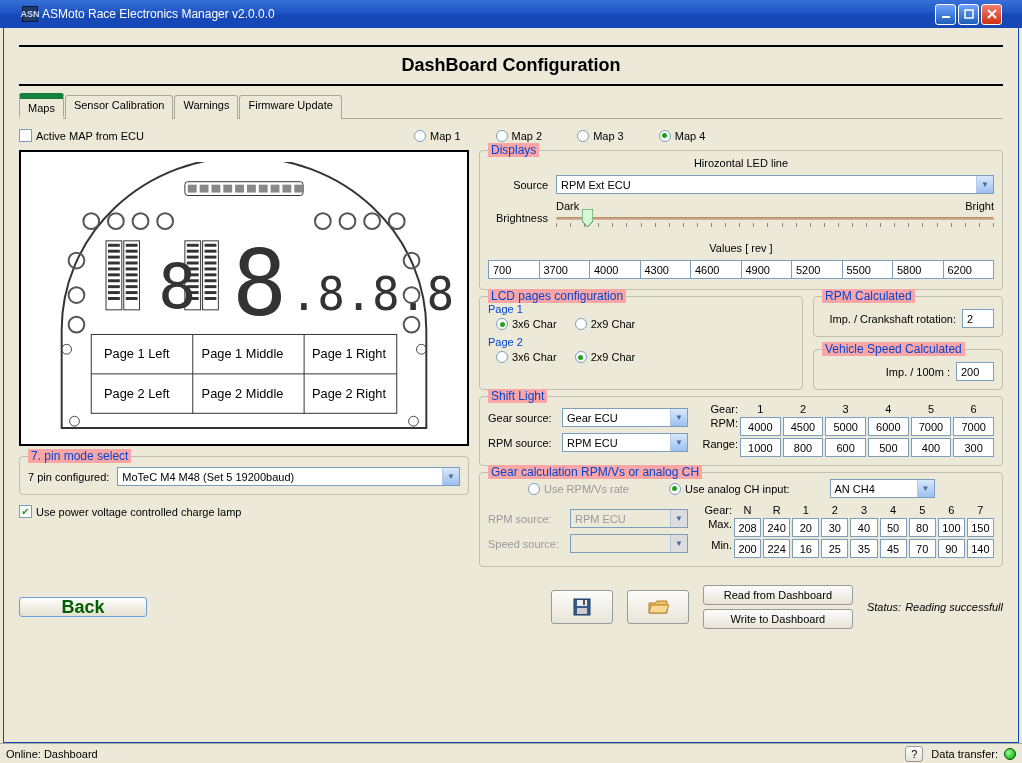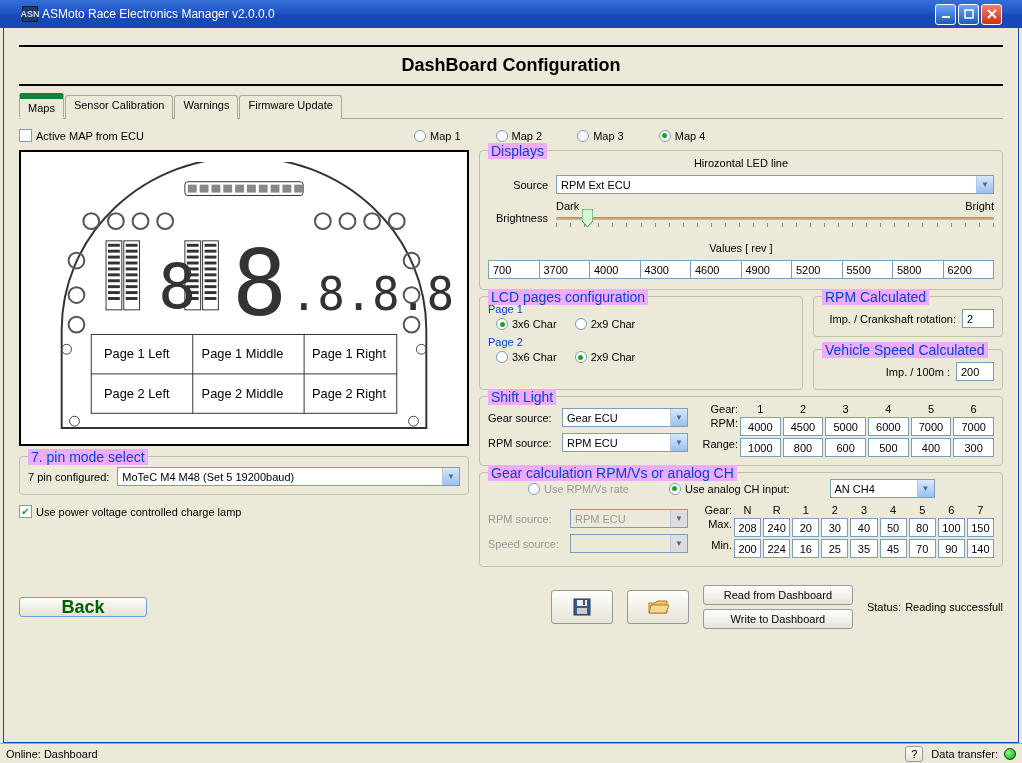--- a/index.html
+++ b/index.html
@@ -23,21 +23,21 @@
 .radio { width:12px; height:12px; border:1px solid #7b9ebd; border-radius:50%; background:white; display:inline-flex; align-items:center; justify-content:center; margin-right:4px; }
 .radio.checked::after { content:''; width:5px; height:5px; background:#21a121; border-radius:50%; }
 .maps-row { display:flex; align-items:center; margin:10px 0 8px 0; }
 .maps-row .map-group { margin-left:270px; display:flex; gap:35px; }
 .cols { display:flex; gap:10px; }
 .leftcol { width:450px; }
 .rightcol { flex:1; }
 .dash-frame { border:2px solid #000; background:white; padding:10px; position:relative; height:296px; }
 .dash-svg { width:100%; height:100%; }
 .fieldset { border:1px solid #c0c0b0; border-radius:4px; padding:6px 8px 8px 8px; position:relative; margin-bottom:6px; }
-.fieldset > legend, .legend { color:#0046d5; position:absolute; top:-8px; left:8px; background:#f0abfc; padding:0 3px; font-size:14px; }
+.fieldset > legend, .legend { color:#0046d5; position:absolute; top:-8px; left:8px; background:#fca5a5; padding:0 3px; font-size:12px; }
 .select { border:1px solid #7b9ebd; background:white; height:19px; display:flex; align-items:center; padding:0 4px; position:relative; }
 .select .arrow { position:absolute; right:0; top:0; bottom:0; width:17px; background:linear-gradient(to bottom, #d8e8fc, #9cc0f0); border-left:1px solid #b6c8e4; display:flex; align-items:center; justify-content:center; font-size:8px; color:#4a6a9a; }
 .input { border:1px solid #7b9ebd; background:white; height:19px; padding:0 4px; display:inline-flex; align-items:center; min-width:32px; }
 .values-row { display:flex; gap:0; margin-top:6px; }
 .values-row .input { flex:1; border-right:none; }
 .values-row .input:last-child { border-right:1px solid #7b9ebd; }
 .slider-track { height:3px; background:linear-gradient(to bottom,#b58a60,#d6bba0); position:relative; flex:1; border-radius:2px; }
 .slider-ticks { position:absolute; top:6px; left:0; right:0; display:flex; justify-content:space-between; }
 .slider-ticks span { width:1px; height:4px; background:#888; }
 .slider-thumb { position:absolute; width:11px; height:18px; top:-8px; left:6%; }
@@ -496,21 +496,21 @@
     <div class="btn" style="width:62px; height:34px;">
       <svg width="22" height="20">
           <path d="M2 6 L8 6 L10 4 L20 4 L20 16 L2 16 Z" fill="#f0c060" stroke="#b08030"></path>
           <path d="M4 8 L22 8 L19 16 L2 16 Z" fill="#f8d890" stroke="#b08030"></path>
         </svg>
     </div>
     <div style="display:flex; flex-direction:column; gap:4px;">
       <div class="btn" style="width:150px;">Read from Dashboard</div>
       <div class="btn" style="width:150px;">Write to Dashboard</div>
     </div>
-    <div class="row" style="gap:4px;">
+    <div class="row" style="gap:4px;font-style:italic;">
       <span>Status:</span>
       <span>Reading successfull</span>
     </div>
   </div>
 </div>
 
 <div class="statusbar">
   <span>Online: Dashboard</span>
   <span style="flex:1;"></span>
   <span class="help-btn">?</span>

